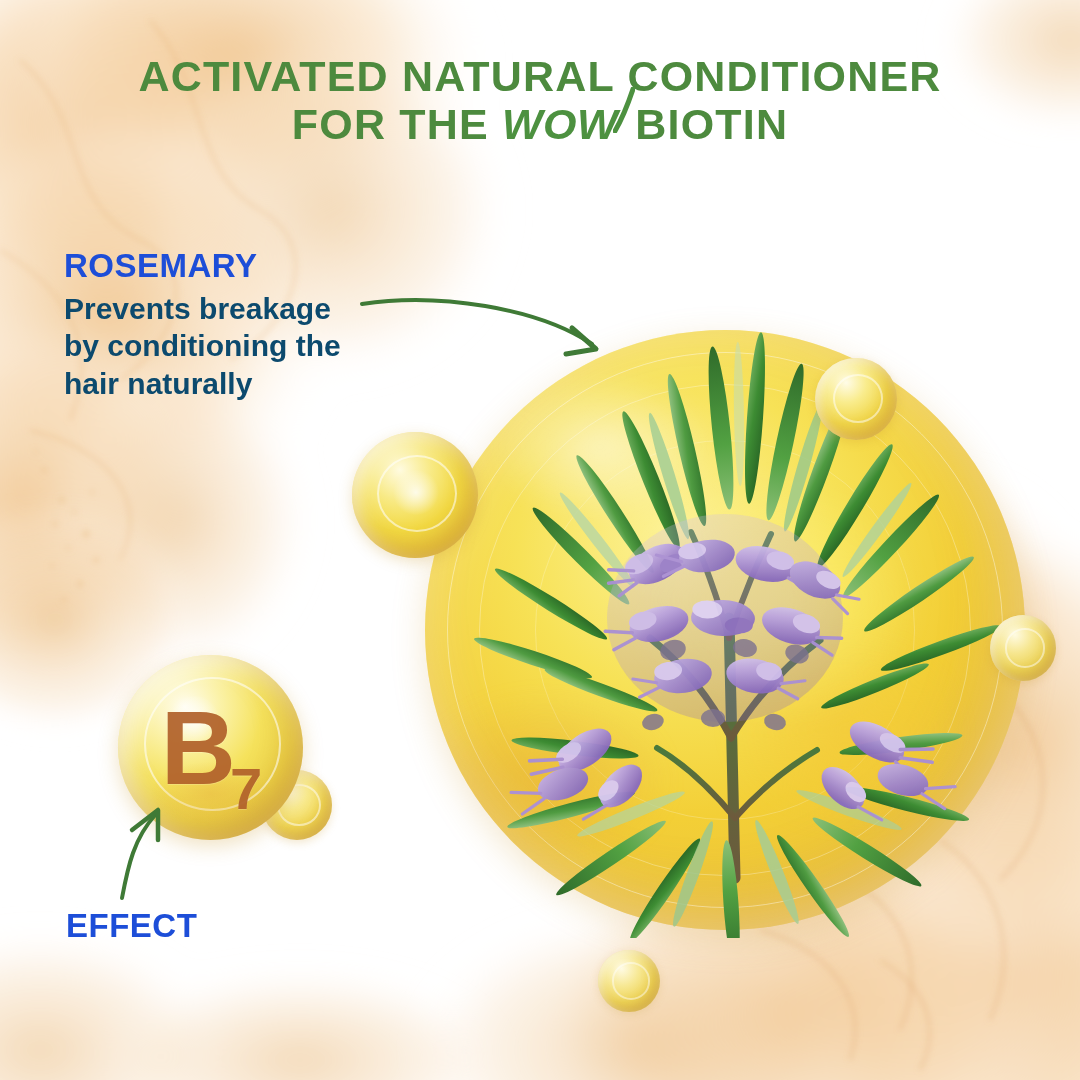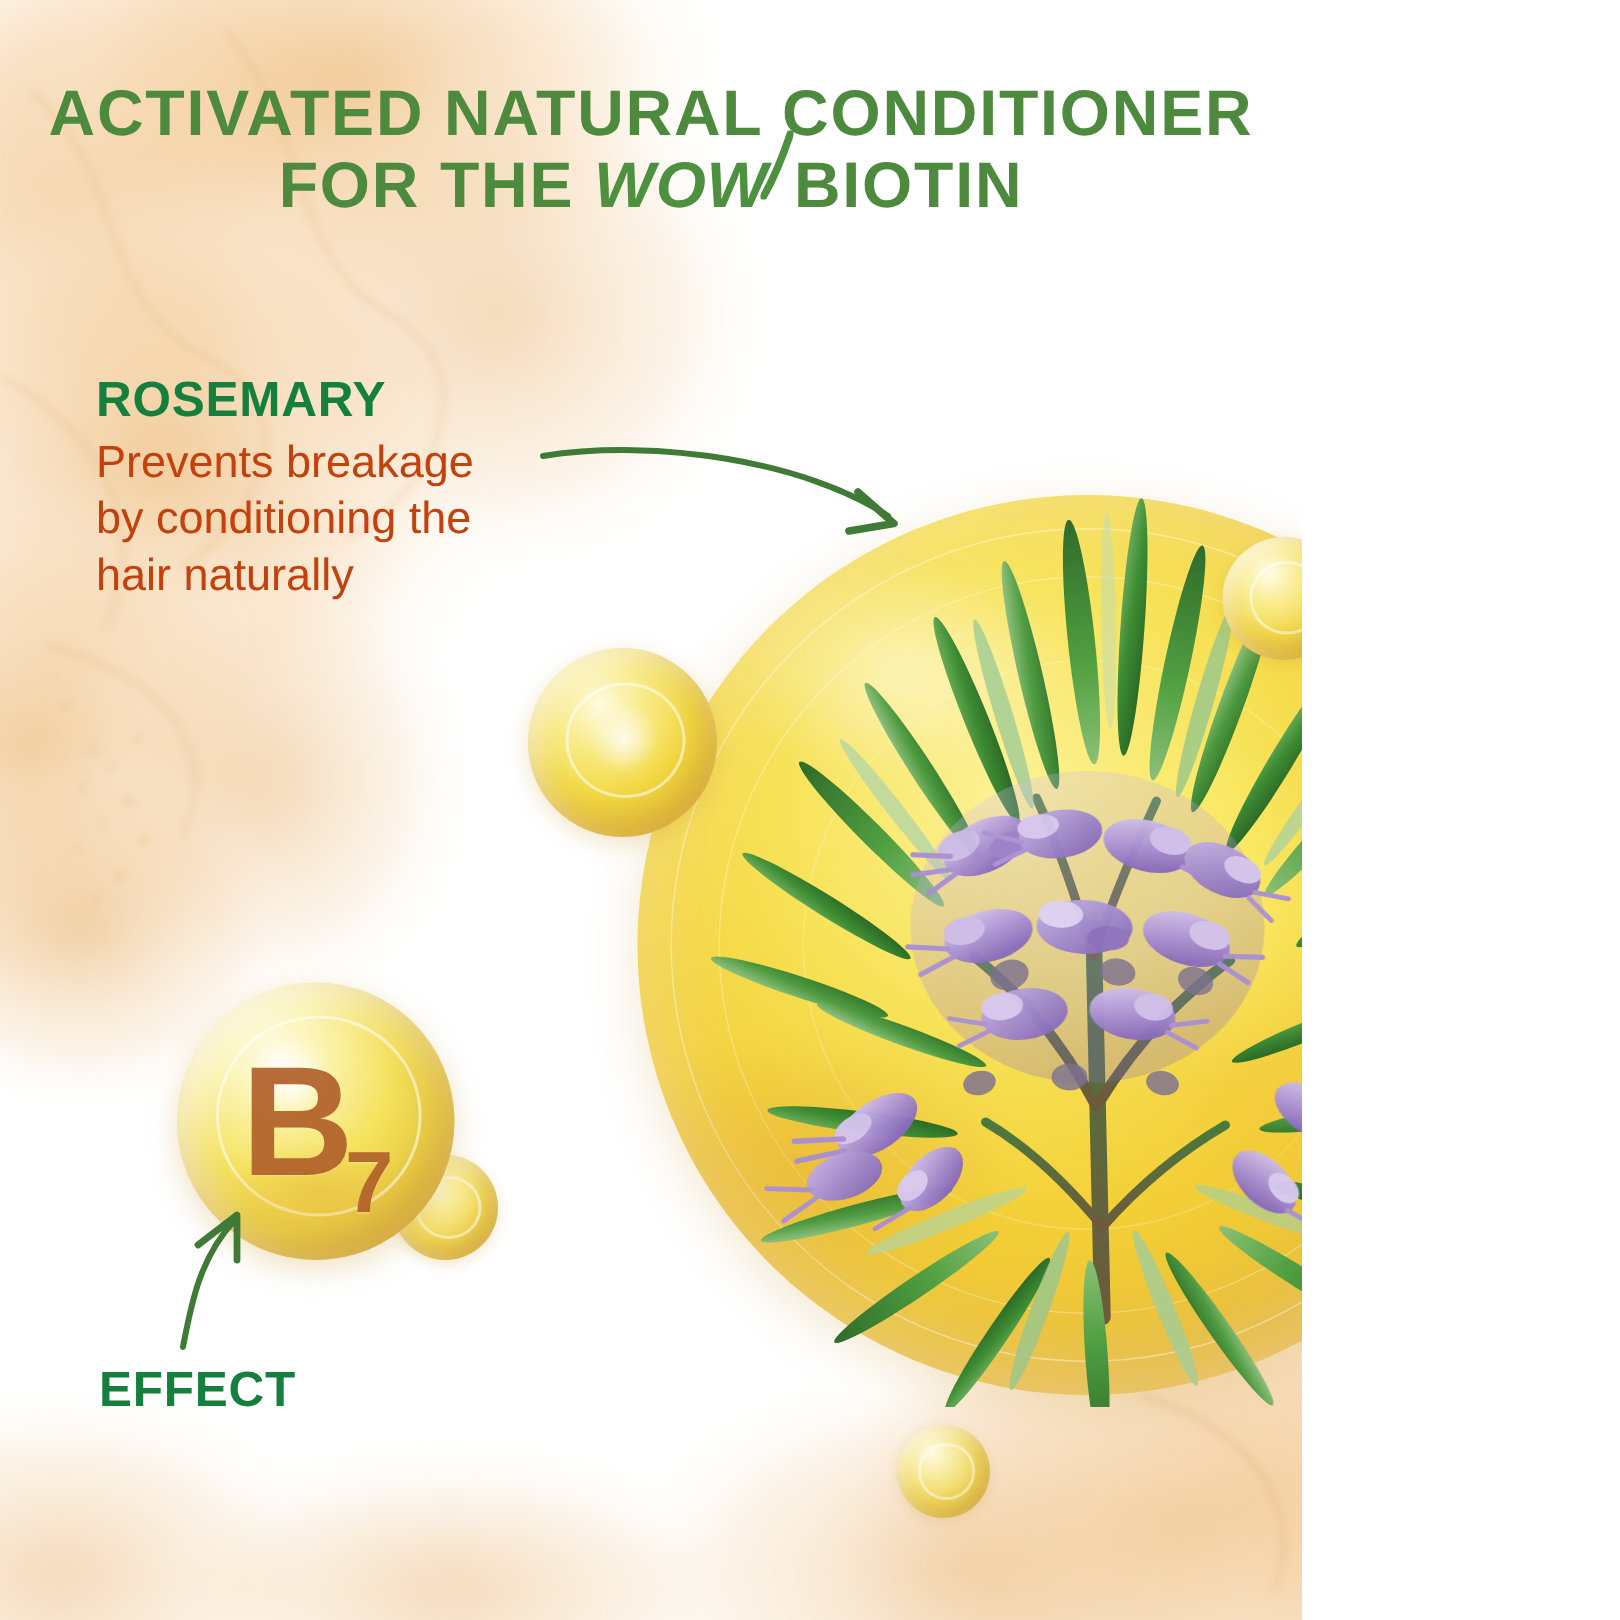--- a/index.html
+++ b/index.html
@@ -2,21 +2,21 @@
 <html><head>
 <meta charset="utf-8">
 <style>
   html,body{margin:0;padding:0;}
   body{
     width:1080px;height:1080px;overflow:hidden;
     background:#ffffff;
     font-family:"Liberation Sans", sans-serif;
     position:relative;
   }
-  #stage{position:absolute;inset:0;width:868px;height:1080px;overflow:hidden;background:#fff;}
+  #stage{position:absolute;inset:0;width:1080px;height:1080px;overflow:hidden;background:#fff;}
 
   
   .bg-layer{position:absolute;inset:0;pointer-events:none;}
 
   
   .headline{
     position:absolute;left:0;right:0;top:52px;text-align:center;
     letter-spacing:1.2px;line-height:1.12;
     font-weight:700;font-size:43px;
     color:#4d8a3e;
@@ -31,25 +31,25 @@
   }
   .wow .tail{
     position:absolute;right:-13px;top:-13px;width:22px;height:46px;
     pointer-events:none;
   }
 
   
   .callout{position:absolute;z-index:30;}
   .callout .title{
     font-weight:700;font-size:33px;letter-spacing:0.5px;
-    color:#15803d;margin:0 0 6px 0;line-height:1.1;
+    color:#1d4ed8;margin:0 0 6px 0;line-height:1.1;
   }
   .callout .body{
-    font-size:30px;line-height:1.24;color:#c2410c;
-    font-weight:400;margin:0;white-space:pre-line;
+    font-size:30px;line-height:1.24;color:#0c4a6e;
+    font-weight:700;margin:0;white-space:pre-line;
   }
   #rosemary-callout{left:64px;top:248px;}
   #biotin-callout{left:66px;top:908px;}
   #biotin-callout .title{margin-bottom:5px;}
 
   
   .arrow{position:absolute;z-index:31;pointer-events:none;}
   #rosemary-arrow{left:358px;top:286px;width:270px;height:80px;}
   #biotin-arrow{left:112px;top:792px;width:110px;height:112px;}
 

